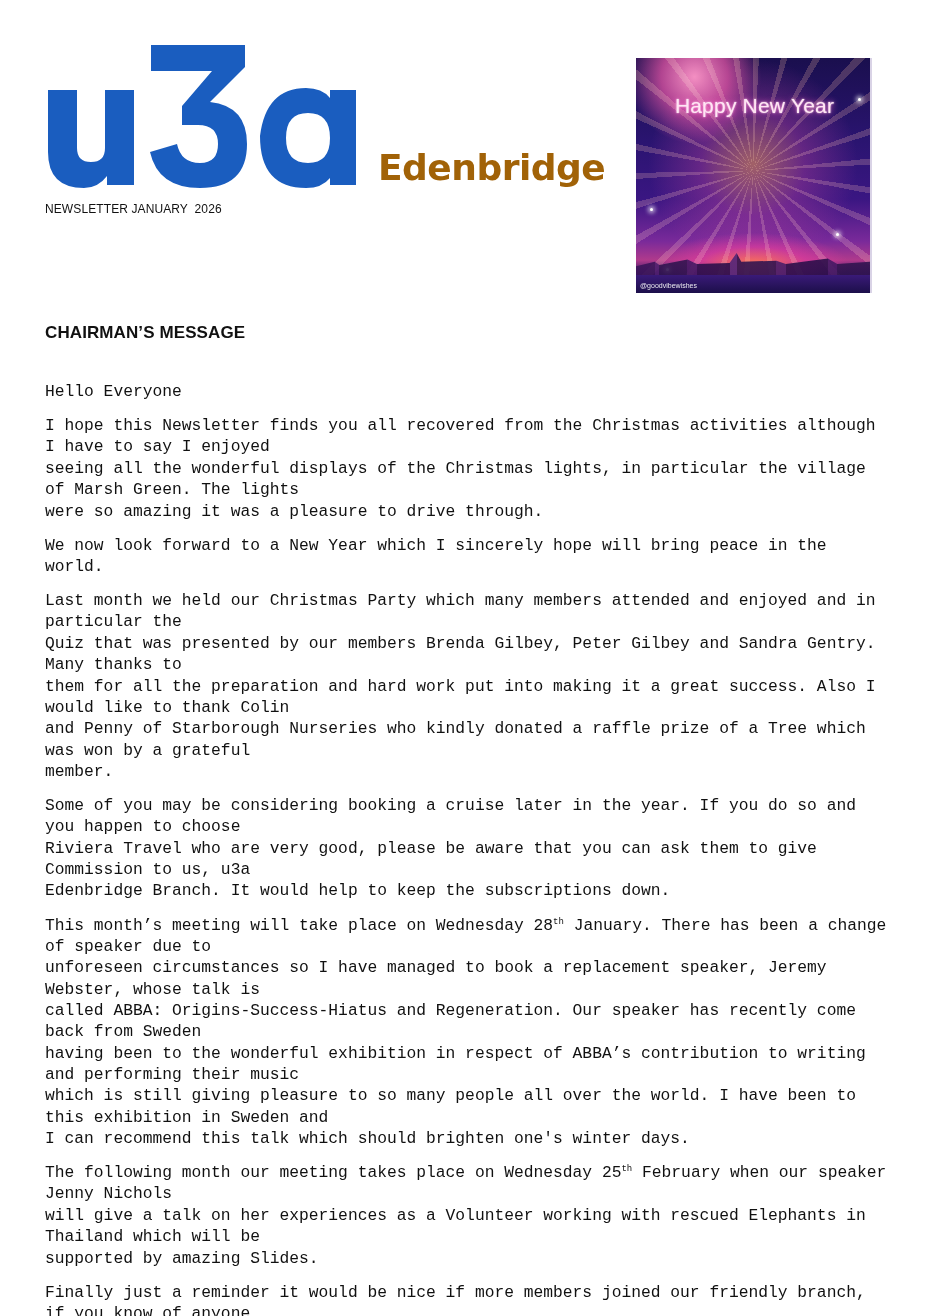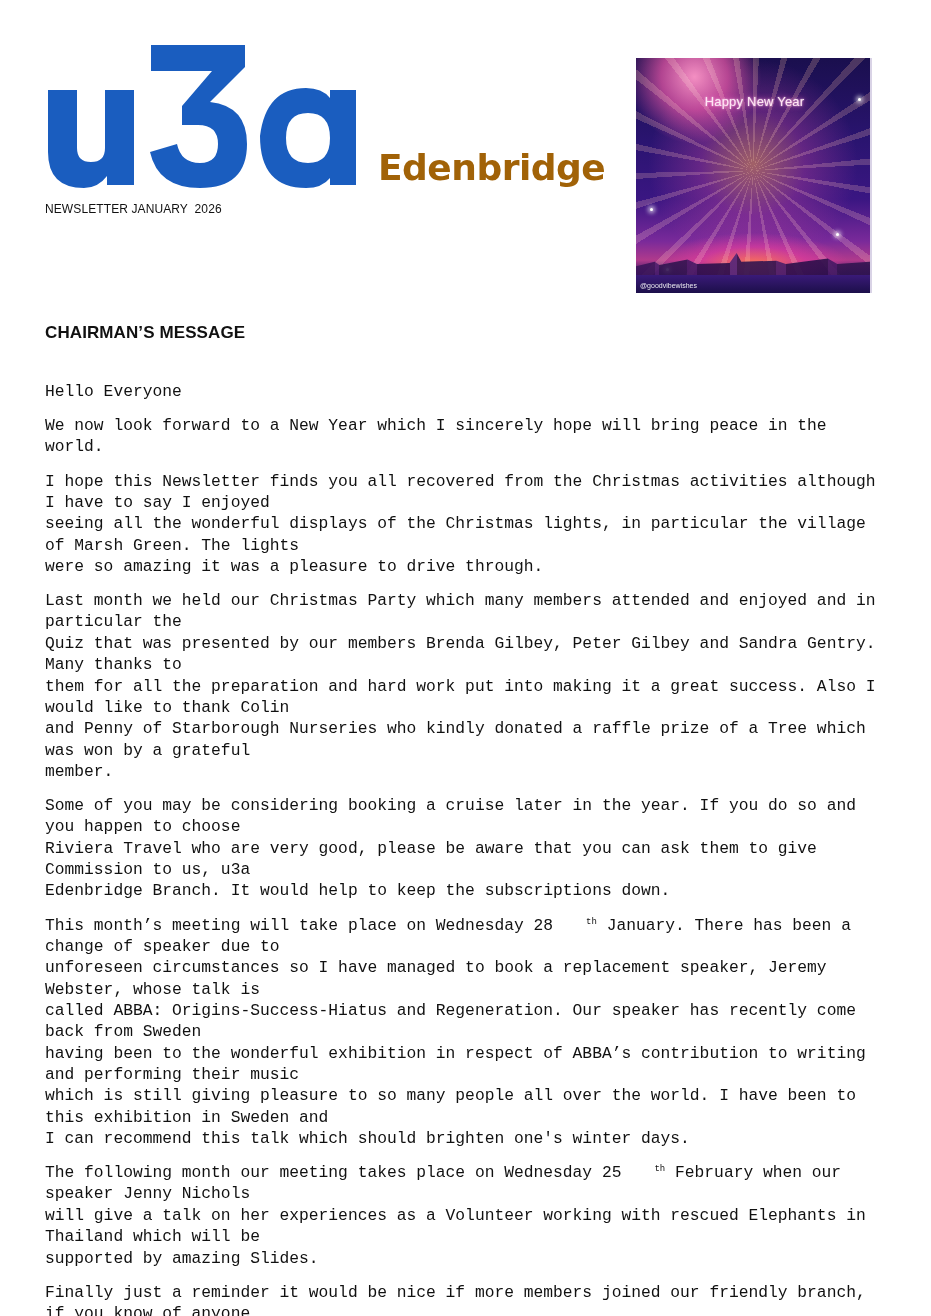--- a/index.html
+++ b/index.html
@@ -69,21 +69,21 @@
     position: absolute;
     left: 0; top: 0; width: 100%; height: 100%;
     background: repeating-conic-gradient(from 0deg at 50% 48%, rgba(255,190,120,0.22) 0deg 3deg, rgba(0,0,0,0) 3deg 14deg);
     mix-blend-mode: screen;
   }
   .ny-happy {
     position: absolute;
     left: 3px; right: 0;
     top: 36px;
     text-align: center;
-    font-size: 13px;
+    font-size: 21px;
     color: #ffe6f4;
     text-shadow: 0 0 6px #ff66cc, 0 0 2px #ffffff;
     letter-spacing: 0.2px;
   }
   .ny-year {
     position: absolute;
     left: 0; right: 0;
     top: 74px;
     text-align: center;
     font-family: "DejaVu Sans", sans-serif;
@@ -149,21 +149,20 @@
     font-family: Liberation Mono, monospace;
   }
   .body-text p {
     margin: 0 0 12.8px 0;
     white-space: pre-line;
   }
   .body-text sup {
     font-size: 9px;
     line-height: 0;
     vertical-align: 6px;
-    margin-left: 33px;
   }
   .italic { font-style: italic; }
   .signature-gap { height: 46px; }
 </style>
 </head>
 <body>
 
 <div class="page">
 
   <div class="logo">
@@ -190,24 +189,24 @@
     <div class="ny-happy">Happy New Year</div>
     <div class="ny-skyline"></div>
     <div class="ny-water"></div>
     <div class="ny-credit">@goodvibewishes</div>
   </div>
 
   <div class="heading">CHAIRMAN’S MESSAGE</div>
 
   <div class="body-text">
     <p>Hello Everyone</p>
-    <p>We now look forward to a New Year which I sincerely hope will bring peace in the world.</p>
     <p>I hope this Newsletter finds you all recovered from the Christmas activities although I have to say I enjoyed
 seeing all the wonderful displays of the Christmas lights, in particular the village of Marsh Green. The lights
 were so amazing it was a pleasure to drive through.</p>
+    <p>We now look forward to a New Year which I sincerely hope will bring peace in the world.</p>
     <p>Last month we held our Christmas Party which many members attended and enjoyed and in particular the
 Quiz that was presented by our members Brenda Gilbey, Peter Gilbey and Sandra Gentry.  Many thanks to
 them for all the preparation and hard work put into making it a great success. Also I would like to thank Colin
 and Penny of Starborough Nurseries who kindly donated a raffle prize of a Tree which was won by a grateful
 member.</p>
     <p>Some of you may be considering booking a cruise later in the year.  If you do so and you happen to choose
 Riviera Travel who are very good, please be aware that you can ask them to give Commission to us, u3a
 Edenbridge Branch. It would help to keep the subscriptions down.</p>
     <p><span>This month’s meeting will take place on Wednesday 28</span><sup>th</sup><span> January. There has been a change of speaker due to
 unforeseen circumstances so I have managed to book a replacement speaker, Jeremy Webster, whose talk is

